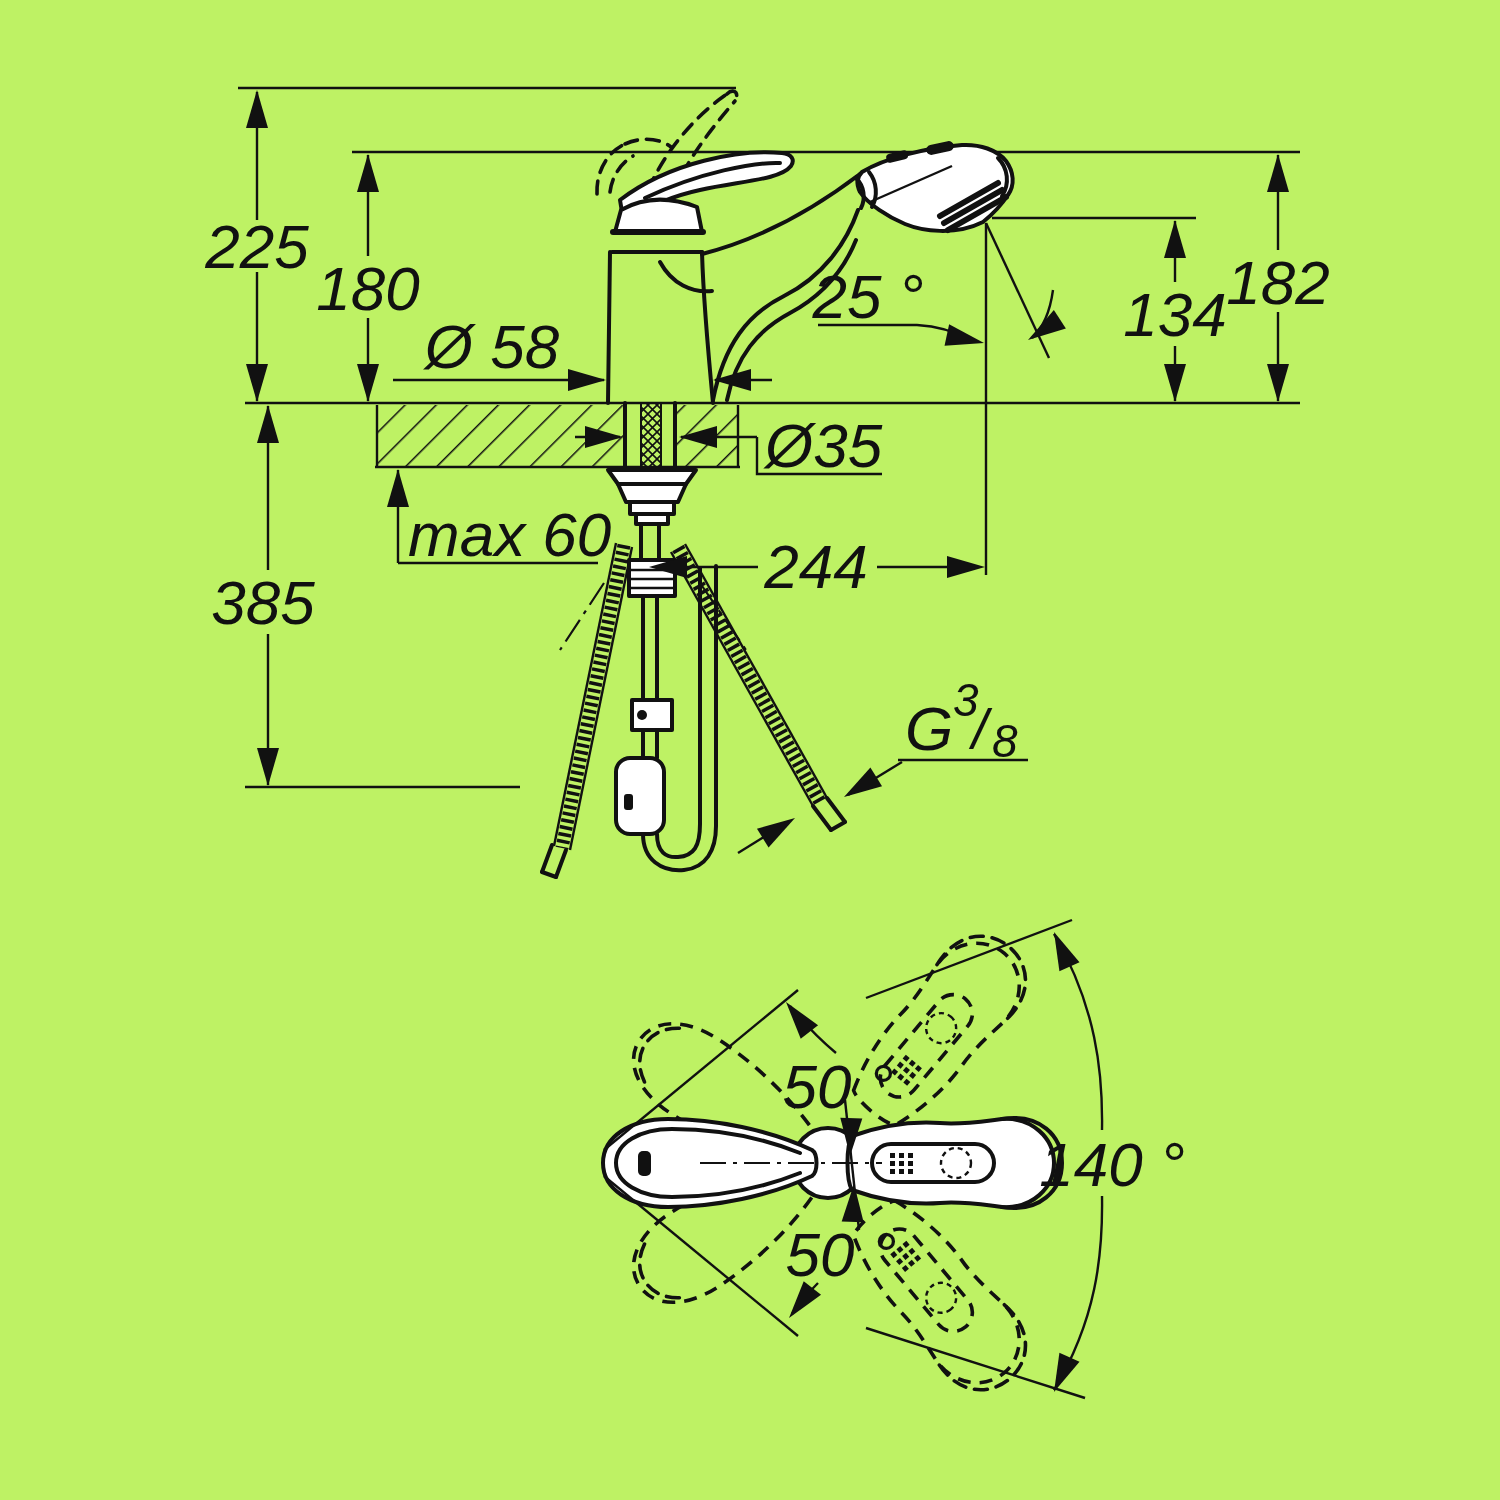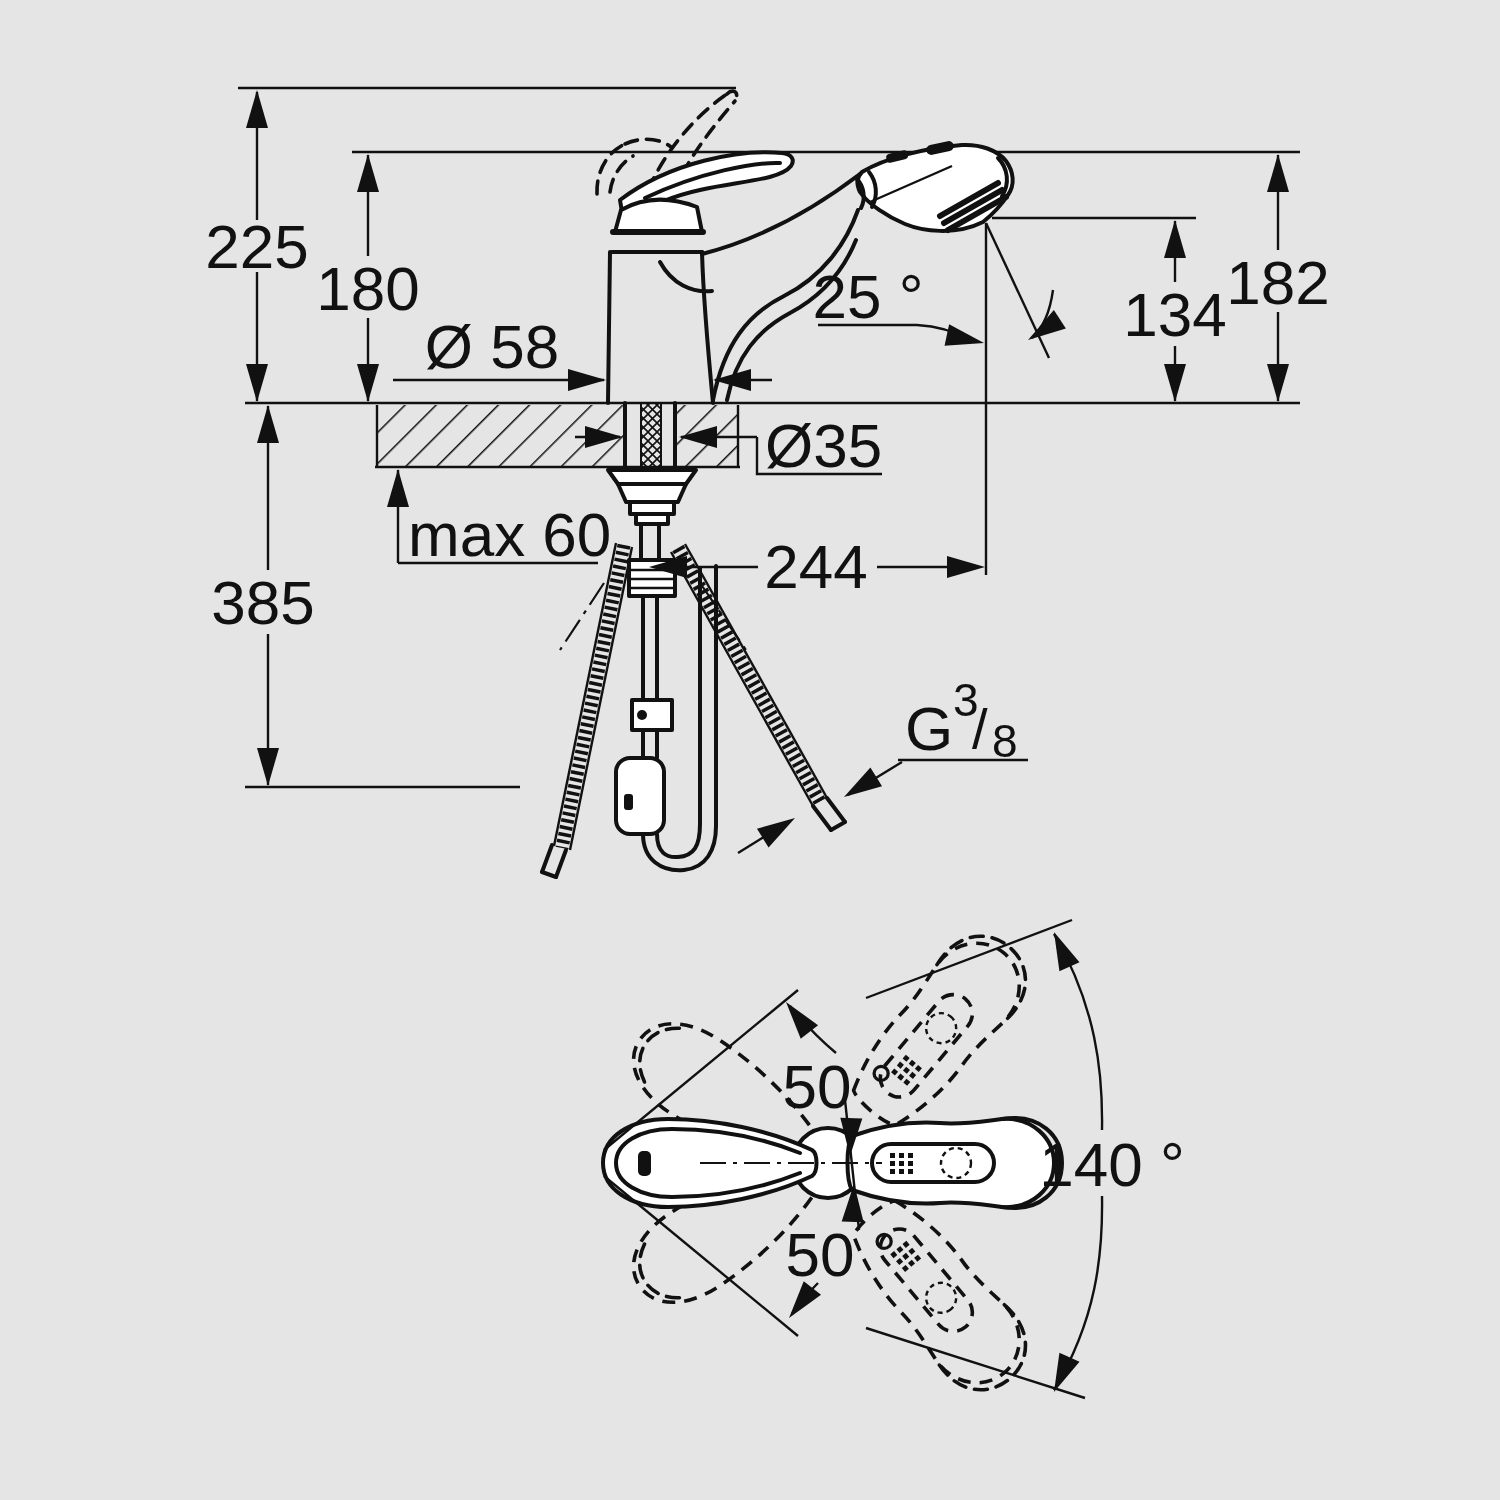--- a/index.html
+++ b/index.html
@@ -1,16 +1,16 @@
 <!DOCTYPE html>
 <html><head>
 <meta charset="utf-8">
 <style>
   html,body{margin:0;padding:0;background:#ffffff;}
-  .stage{width:1500px;height:1500px;background:#e5e5e5;position:relative;font-family:"Liberation Sans",sans-serif;}
+  .stage{width:1500px;height:1500px;background:#bef264;position:relative;font-family:"Liberation Sans",sans-serif;font-style:italic;}
   svg{display:block}
   .ol   {fill:none;stroke:#111;stroke-width:4;stroke-linecap:round;stroke-linejoin:round;}
   .olw  {fill:#fff;stroke:#111;stroke-width:4;stroke-linejoin:round;}
   .thk  {fill:none;stroke:#111;stroke-width:6;stroke-linecap:round;}
   .thin {fill:none;stroke:#111;stroke-width:2.4;stroke-linecap:butt;}
   .dash {fill:none;stroke:#111;stroke-width:3.6;stroke-dasharray:13 9;stroke-linecap:round;}
   .dashw{fill:none;stroke:#111;stroke-width:3.6;stroke-dasharray:13 9;stroke-linejoin:round;}
   .ddot {fill:none;stroke:#111;stroke-width:2.2;stroke-dasharray:26 7 4 7;}
   .braid{fill:none;stroke:#111;stroke-width:13;stroke-dasharray:3.5 3.5;}
   .blk  {fill:#111;stroke:none;}

